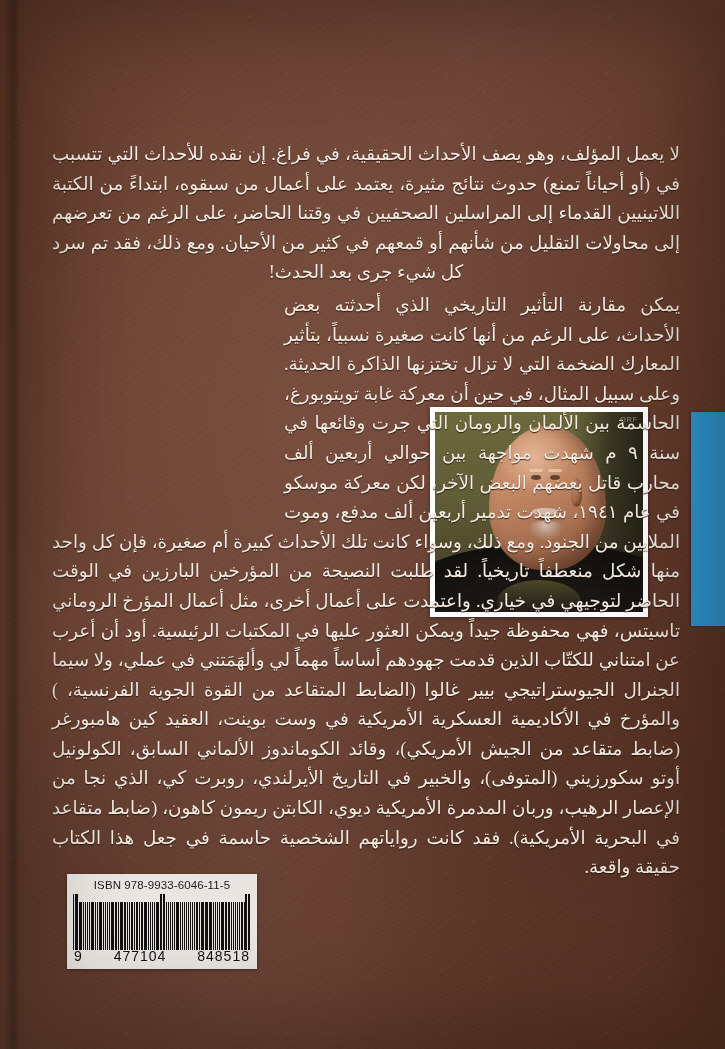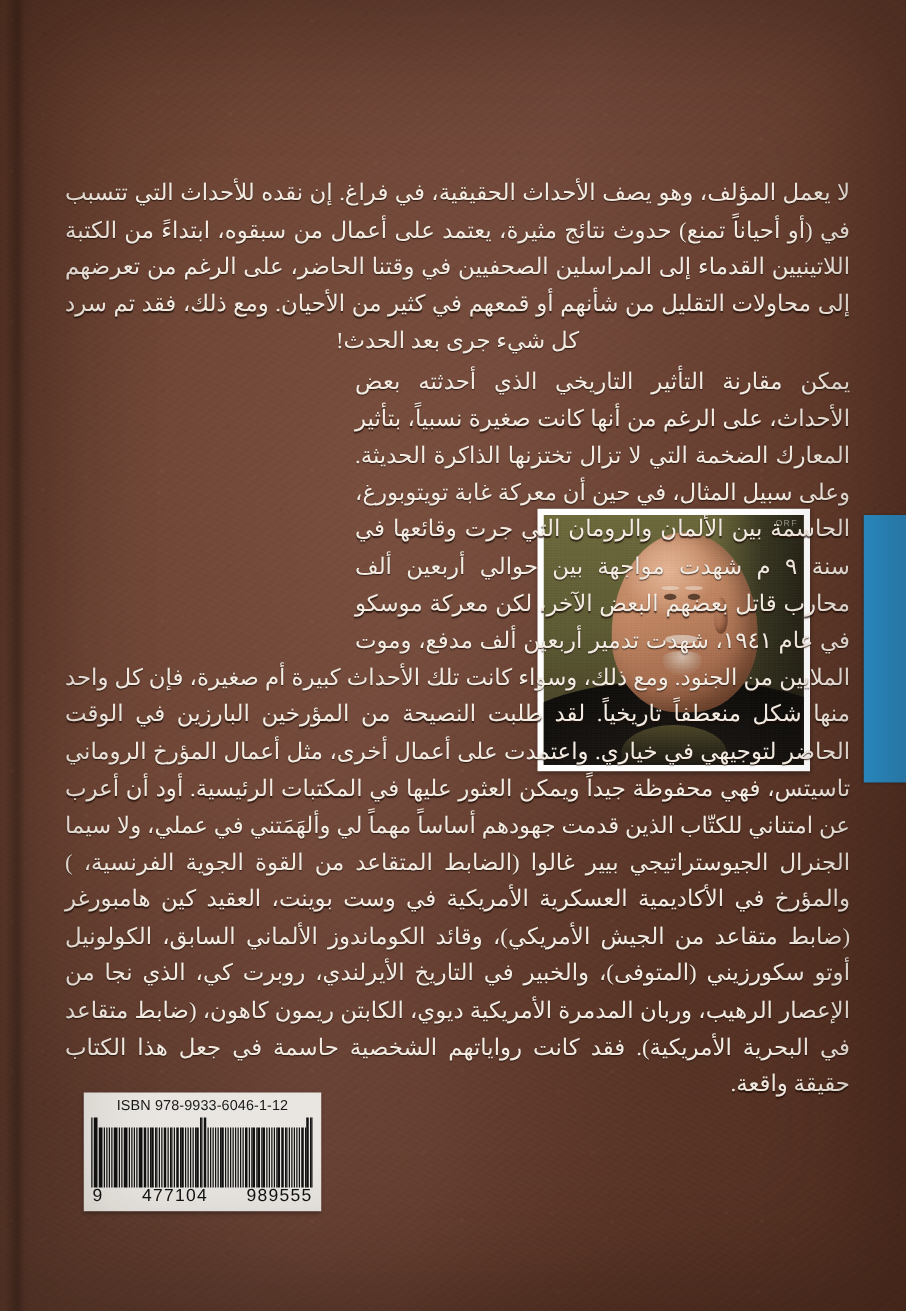--- a/index.html
+++ b/index.html
@@ -326,21 +326,21 @@
 
   <div class="text-block">
     <p class="p1">لا يعمل المؤلف، وهو يصف الأحداث الحقيقية، في فراغ. إن نقده للأحداث التي تتسبب في (أو أحياناً تمنع) حدوث نتائج مثيرة، يعتمد على أعمال من سبقوه، ابتداءً من الكتبة اللاتينيين القدماء إلى المراسلين الصحفيين في وقتنا الحاضر، على الرغم من تعرضهم إلى محاولات التقليل من شأنهم أو قمعهم في كثير من الأحيان. ومع ذلك، فقد تم سرد كل شيء جرى بعد الحدث!</p>
     <p class="p2">
       <span class="photo-spacer"></span>
       <span>يمكن مقارنة التأثير التاريخي الذي أحدثته بعض الأحداث، على الرغم من أنها كانت صغيرة نسبياً، بتأثير المعارك الضخمة التي لا تزال تختزنها الذاكرة الحديثة. وعلى سبيل المثال، في حين أن معركة غابة تويتوبورغ، الحاسمة بين الألمان والرومان التي جرت وقائعها في سنة ٩ م شهدت مواجهة بين حوالي أربعين ألف محارب قاتل بعضهم البعض الآخر، لكن معركة موسكو في عام ١٩٤١، شهدت تدمير أربعين ألف مدفع، وموت الملايين من الجنود. ومع ذلك، وسواء كانت تلك الأحداث كبيرة أم صغيرة، فإن كل واحد منها شكل منعطفاً تاريخياً. لقد طلبت النصيحة من المؤرخين البارزين في الوقت الحاضر لتوجيهي في خياري. واعتمدت على أعمال أخرى، مثل أعمال المؤرخ الروماني تاسيتس، فهي محفوظة جيداً ويمكن العثور عليها في المكتبات الرئيسية. أود أن أعرب عن امتناني للكتّاب الذين قدمت جهودهم أساساً مهماً لي وألهَمَتني في عملي، ولا سيما الجنرال الجيوستراتيجي بيير غالوا (الضابط المتقاعد من القوة الجوية الفرنسية، ) والمؤرخ في الأكاديمية العسكرية الأمريكية في وست بوينت، العقيد كين هامبورغر (ضابط متقاعد من الجيش الأمريكي)، وقائد الكوماندوز الألماني السابق، الكولونيل أوتو سكورزيني (المتوفى)، والخبير في التاريخ الأيرلندي، روبرت كي، الذي نجا من الإعصار الرهيب، وربان المدمرة الأمريكية ديوي، الكابتن ريمون كاهون، (ضابط متقاعد في البحرية الأمريكية). فقد كانت رواياتهم الشخصية حاسمة في جعل هذا الكتاب حقيقة واقعة.</span>
     </p>
   </div>
 
   <div class="barcode-box">
-    <div class="isbn-text">ISBN 978-9933-6046-1-12</div>
+    <div class="isbn-text">ISBN 978-9933-6046-11-5</div>
     <div class="bars">
         <div class="bar" style="width: 1px; height: 56px;"></div>
         <div class="bar" style="width: 1px; height: 56px;"></div>
         <div class="bar" style="width: 2px; height: 56px;"></div>
         <div class="bar" style="width: 1px; height: 48px;"></div>
         <div class="bar" style="width: 3px; height: 48px;"></div>
         <div class="bar" style="width: 1px; height: 48px;"></div>
         <div class="bar" style="width: 1px; height: 48px;"></div>
         <div class="bar" style="width: 2px; height: 48px;"></div>
         <div class="bar" style="width: 1px; height: 48px;"></div>
@@ -420,18 +420,18 @@
         <div class="bar" style="width: 1px; height: 48px;"></div>
         <div class="bar" style="width: 3px; height: 48px;"></div>
         <div class="bar" style="width: 1px; height: 48px;"></div>
         <div class="bar" style="width: 2px; height: 56px;"></div>
         <div class="bar" style="width: 1px; height: 56px;"></div>
         <div class="bar" style="width: 1px; height: 56px;"></div>
       </div>
     <div class="barcode-digits">
       <span>9</span>
       <span>477104</span>
-      <span>989555</span>
+      <span>848518</span>
     </div>
   </div>
 
   <div class="vignette"></div>
 </div>
 
 </body></html>

